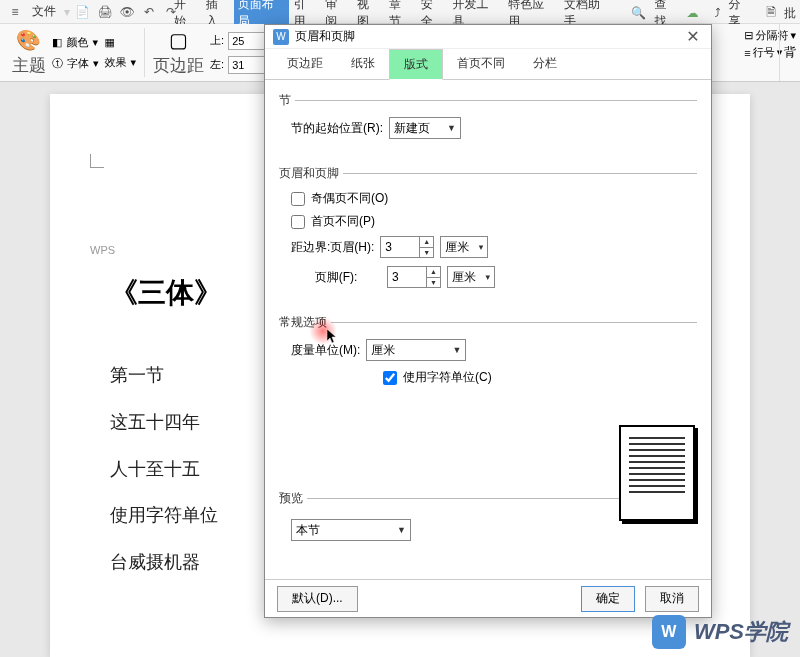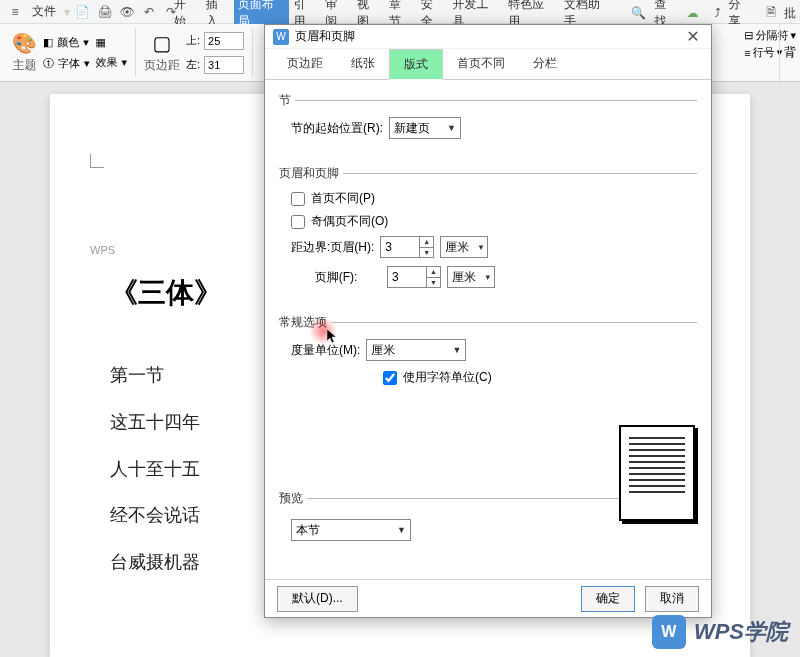--- a/index.html
+++ b/index.html
@@ -12,21 +12,21 @@
 .menubar .sep { color: #ccc; margin: 0 2px; }
 
 
 .ribbontabs { height: 22px; display: flex; align-items: center; padding-left: 170px; position: absolute; top: 2px; left: 0; right: 0; }
 .ribbontabs span { padding: 2px 4px; color: #333; font-size: 12px; }
 .ribbontabs .active { background: #4a90d9; color: #fff; }
 
 
 .ribbon { height: 58px; background: #f9f9f9; border-bottom: 1px solid #ccc; display: flex; align-items: center; padding: 4px; position: relative; }
 .ribbon-group { display: flex; flex-direction: column; align-items: center; padding: 0 8px; border-right: 1px solid #ddd; height: 100%; justify-content: center; }
-.ribbon-group .label { font-size: 12px; color: #555; margin-top: 2px; }
+.ribbon-group .label { font-size: 17px; color: #555; margin-top: 2px; }
 .ribbon-small { display: flex; align-items: center; gap: 4px; padding: 2px 0; }
 .ribbon-right { position: absolute; right: 4px; top: 4px; bottom: 4px; display: flex; flex-direction: column; gap: 2px; font-size: 11px; }
 .ribbon-right div { display: flex; align-items: center; gap: 2px; }
 .spin-small { width: 40px; height: 18px; border: 1px solid #aaa; background: #fff; padding: 0 3px; font-size: 11px; }
 
 
 .doc-area { position: absolute; top: 82px; left: 0; right: 0; bottom: 0; background: #e8e8e8; display: flex; justify-content: center; padding-top: 12px; overflow: hidden; }
 .page { background: #fff; width: 700px; box-shadow: 0 2px 8px rgba(0,0,0,0.15); padding: 80px 60px; position: relative; }
 .page .corner { position: absolute; top: 60px; left: 40px; width: 14px; height: 14px; border-left: 1px solid #999; border-bottom: 1px solid #999; }
 .page .wps-label { position: absolute; top: 150px; left: 40px; color: #999; font-size: 11px; }
@@ -173,21 +173,21 @@
 </div>
 
 <div class="doc-area">
   <div class="page">
     <div class="corner"></div>
     <div class="wps-label">WPS</div>
     <h1>《三体》</h1>
     <p>第一节</p>
     <p><span>这五十四年</span><span style="float:right">罪实上，如</span></p>
     <p><span>人十至十五</span><span style="float:right">饱了。罗辑</span></p>
-    <p><span>经不会说话</span><span style="float:right">经使自己</span></p>
+    <p><span>使用字符单位</span><span style="float:right">经使自己</span></p>
     <p><span>台威摄机器</span><span style="float:right">的地震</span></p>
   </div>
 </div>
 
 <div class="dialog">
   <div class="dialog-title">
     <span class="ticon">W</span>
     <span>页眉和页脚</span>
     <span class="close">✕</span>
   </div>
@@ -211,25 +211,25 @@
           </div>
         </div>
       </div>
     </fieldset>
 
     <fieldset>
       <legend>页眉和页脚</legend>
       <div class="field-inner">
         <div class="chk">
             <input type="checkbox" style="">
-            <label>首页不同(P)</label>
+            <label>奇偶页不同(O)</label>
           </div>
         <div class="chk">
             <input type="checkbox" style="">
-            <label>奇偶页不同(O)</label>
+            <label>首页不同(P)</label>
           </div>
         <div class="row">
           <label>距边界:页眉(H):</label>
           <div class="spinner">
             <span>3</span>
             <div class="spin-btns">
                 <div>▲</div>
                 <div>▼</div>
               </div>
           </div>

